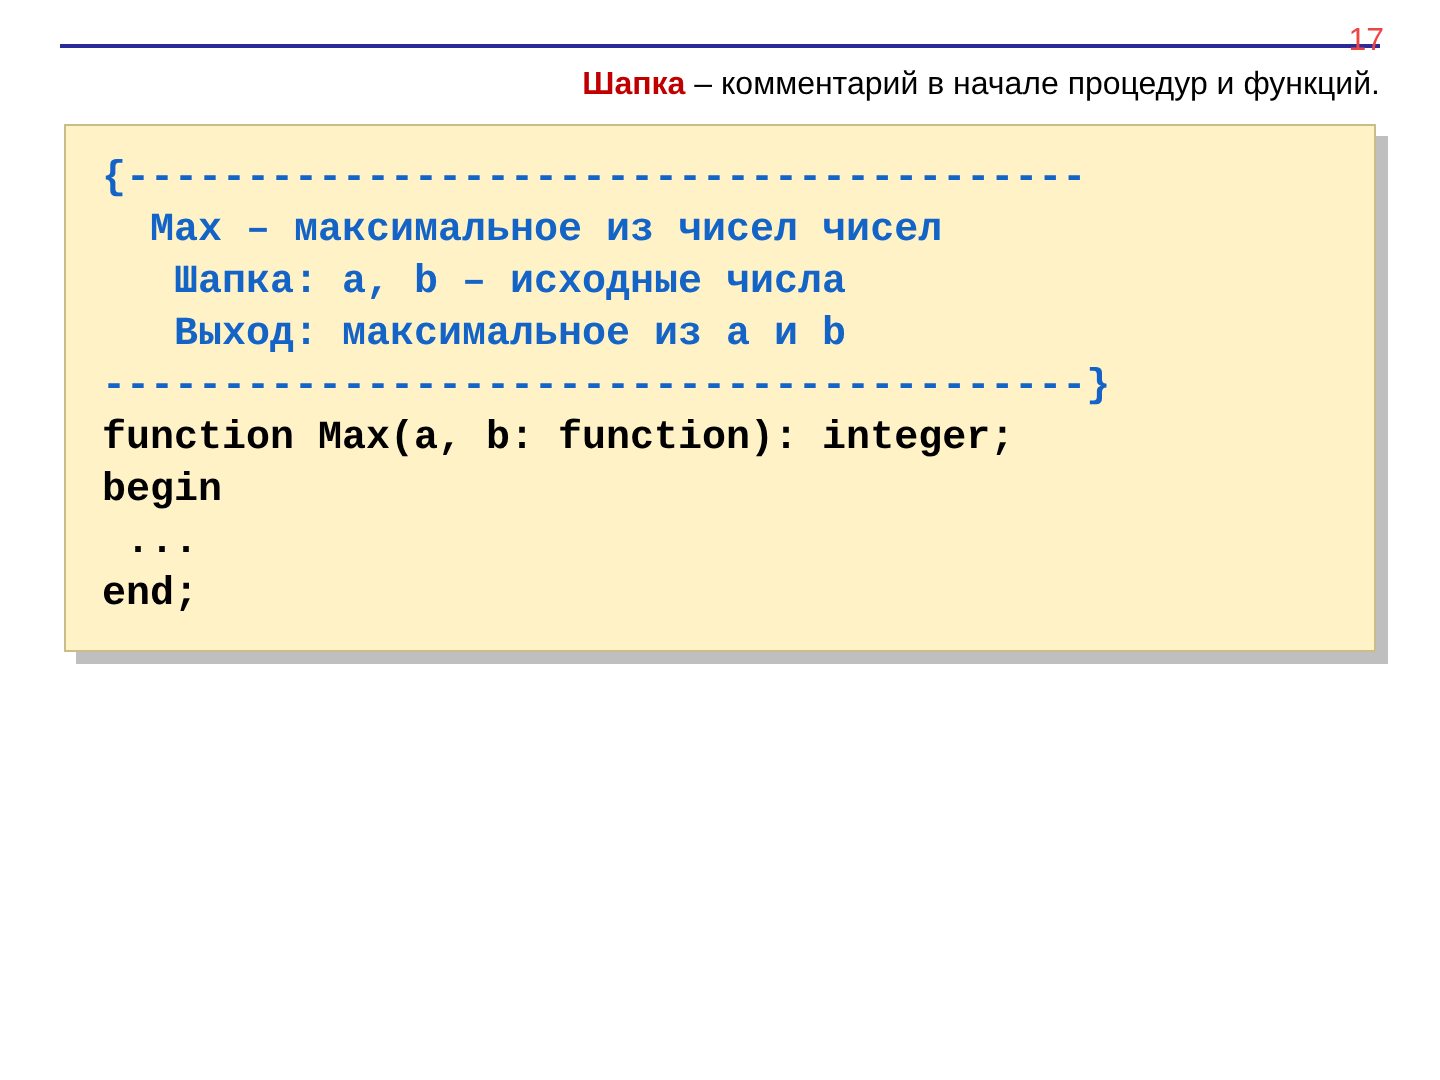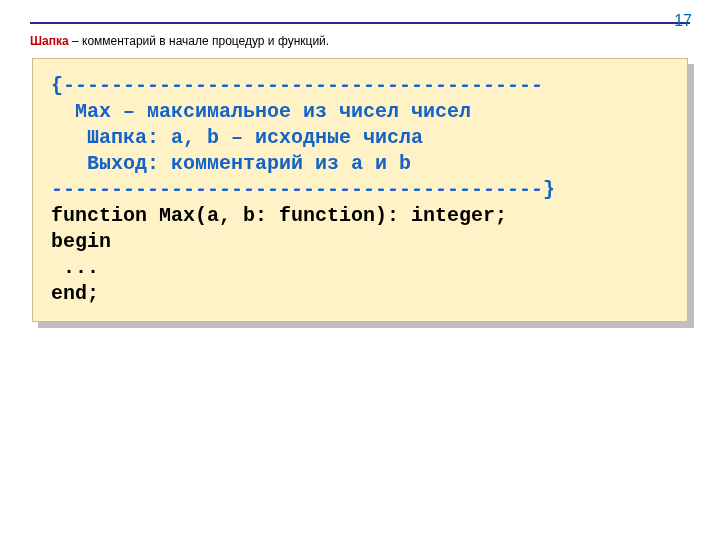--- a/index.html
+++ b/index.html
@@ -16,37 +16,38 @@
     width: 720px;
     height: 540px;
     box-sizing: border-box;
     padding: 18px 30px 0 30px;
   }
   .page-num {
     position: absolute;
     top: 12px;
     right: 28px;
     font-size: 16px;
-    color: #0369a1;
+    color: #ef4444;
   }
   .title {
     font-size: 24px;
     font-weight: bold;
     color: #000;
     margin: 0 0 4px 0;
   }
   .rule {
     border: none;
     border-top: 2px solid #2a2a99;
     margin: 4px 0 10px 0;
   }
   .subtitle {
-    font-size: 12px;
+    font-size: 16px;
     margin: 0 0 10px 0;
     color: #000;
+    text-align: right;
   }
   .subtitle .key {
     color: #c00000;
     font-weight: bold;
   }
   .code-wrap {
     position: relative;
     margin: 0 2px;
   }
   .code-shadow {
@@ -80,20 +81,20 @@
   <hr class="rule">
   <p class="subtitle">
     <span class="key">Шапка</span><span> – комментарий в начале процедур и функций.</span>
   </p>
 
   <div class="code-wrap">
     <div class="code-shadow"></div>
     <div class="code-box"><span class="comment">{----------------------------------------</span>
 <span class="comment">  Max – максимальное из чисел чисел</span>
 <span class="comment">   Шапка: a, b – исходные числа</span>
-<span class="comment">   Выход: комментарий из a и b</span>
+<span class="comment">   Выход: максимальное из a и b</span>
 <span class="comment">-----------------------------------------}</span>
 <span class="kw">function</span><span> Max(a, b: function): integer;</span>
 <span class="kw">begin</span>
 <span> ...</span>
 <span class="kw">end;</span></div>
   </div>
 </div>
 
 </body></html>

